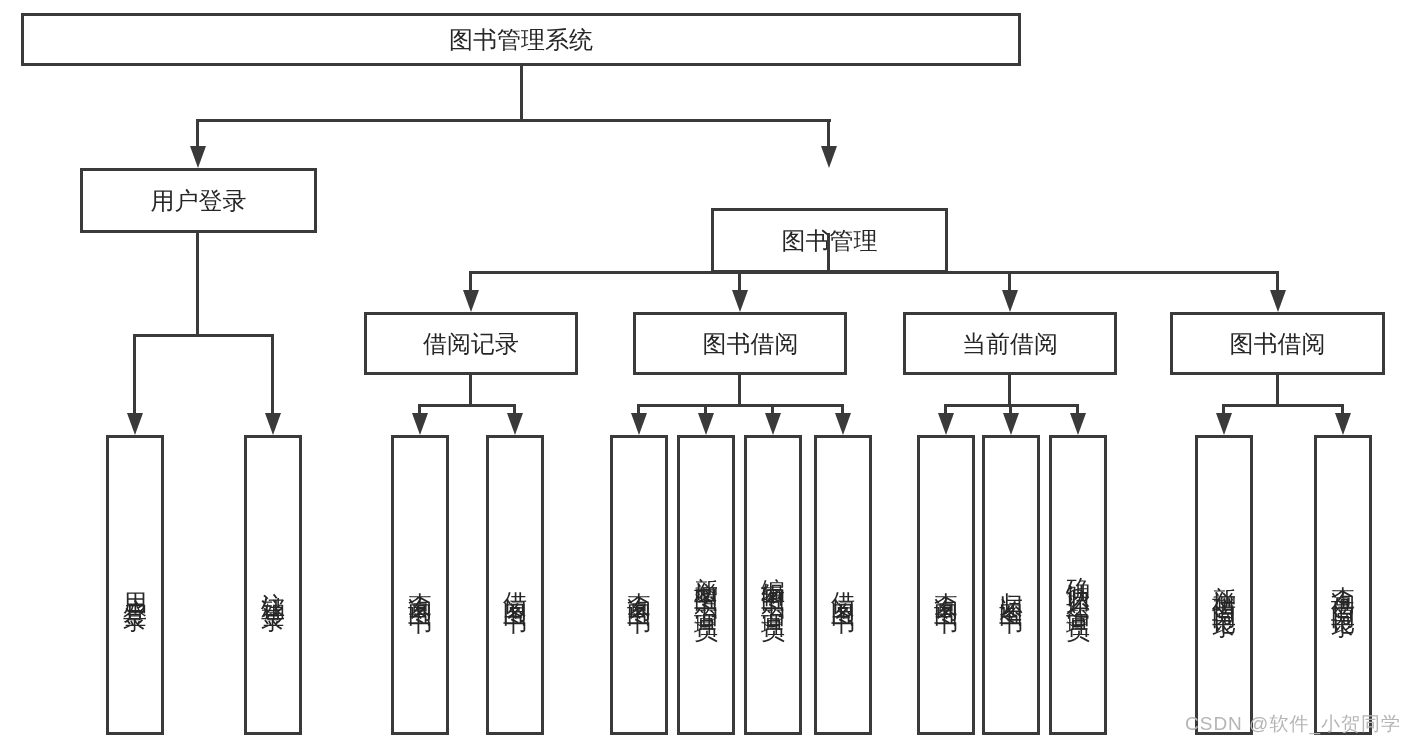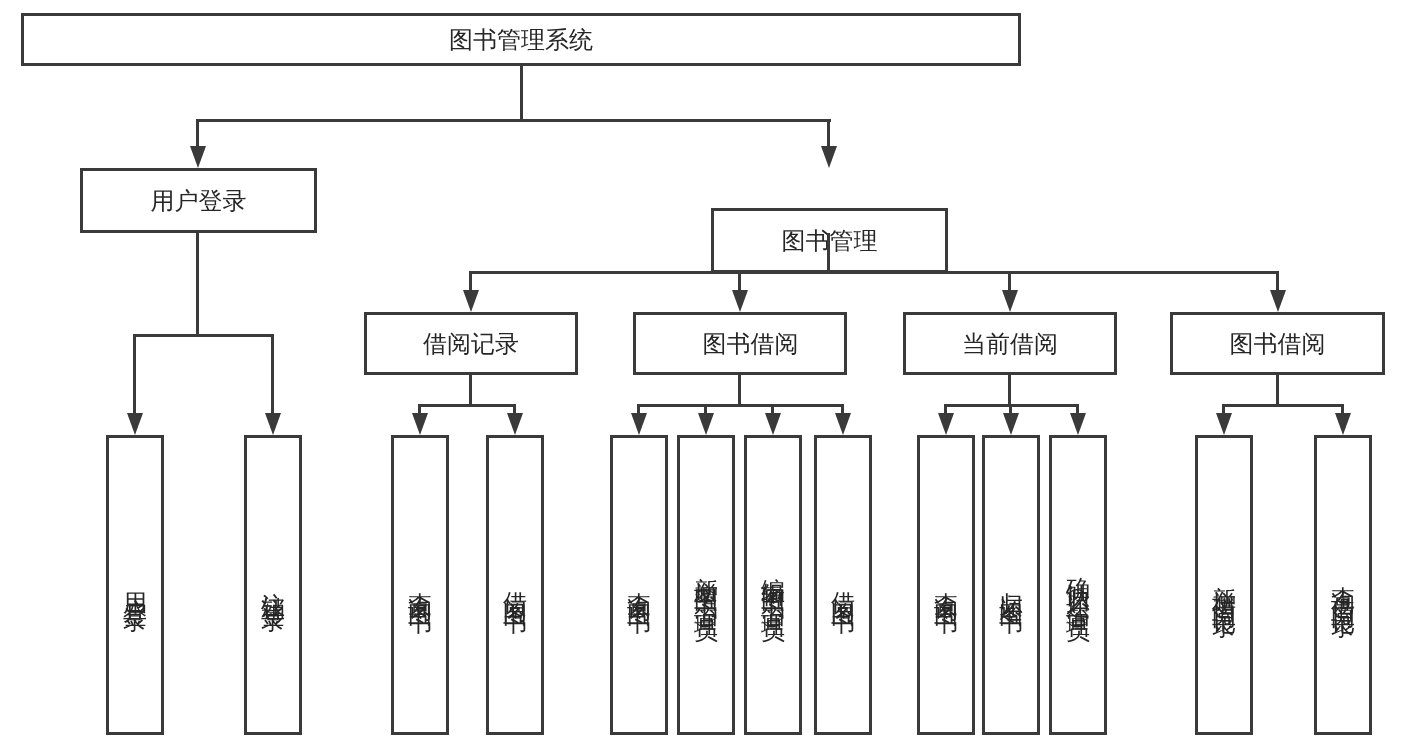--- a/index.html
+++ b/index.html
@@ -165,14 +165,15 @@
     <span class="vt">确认归还（管理员）</span>
   </div>
 
   <div class="leaf" style="left:1195px;top:435px;width:58px;height:300px;">
     <span class="vt">新增借阅记录</span>
   </div>
   <div class="leaf" style="left:1314px;top:435px;width:58px;height:300px;">
     <span class="vt">查询借阅记录</span>
   </div>
 
+  <div class="watermark" style="left:1185px;top:711px;">CSDN @软件_小贺同学</div>
 
 </div>
 
 </body></html>

